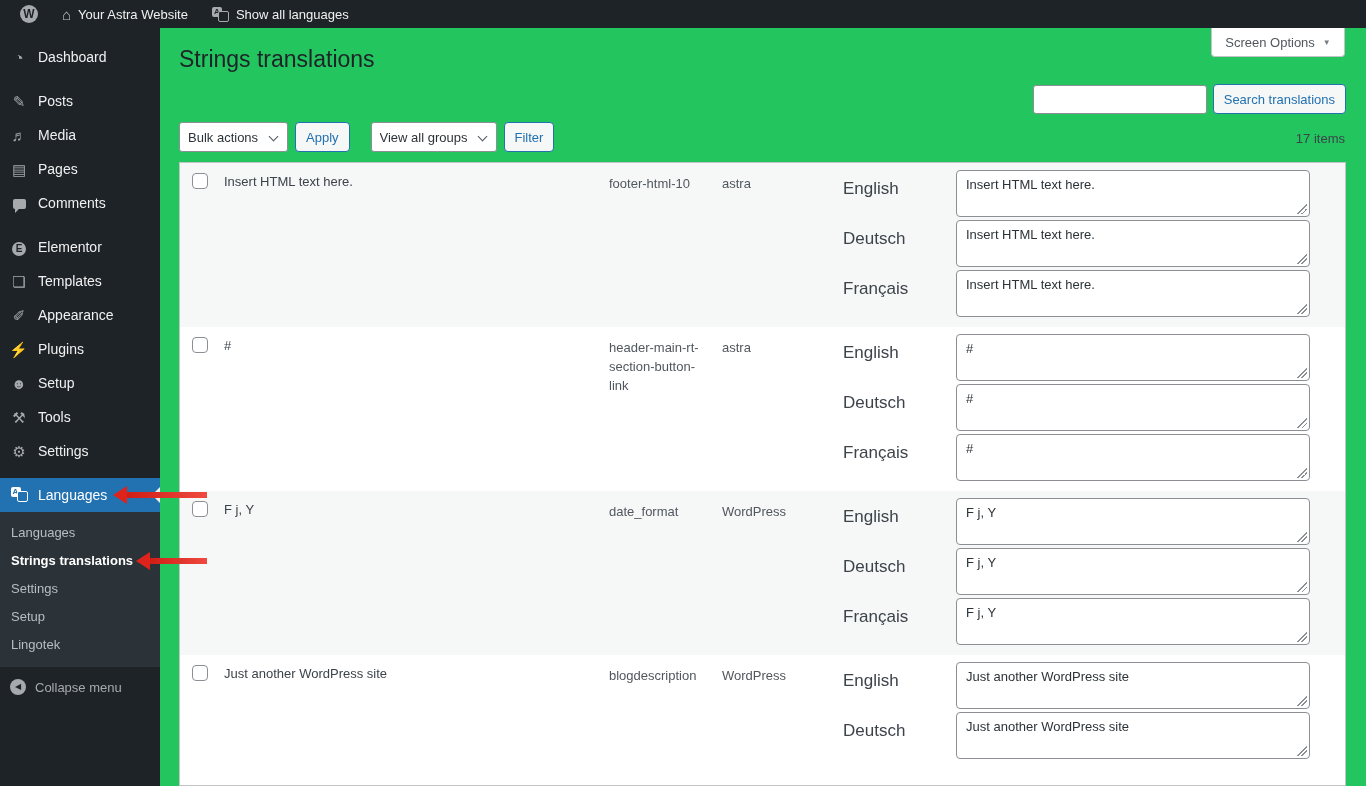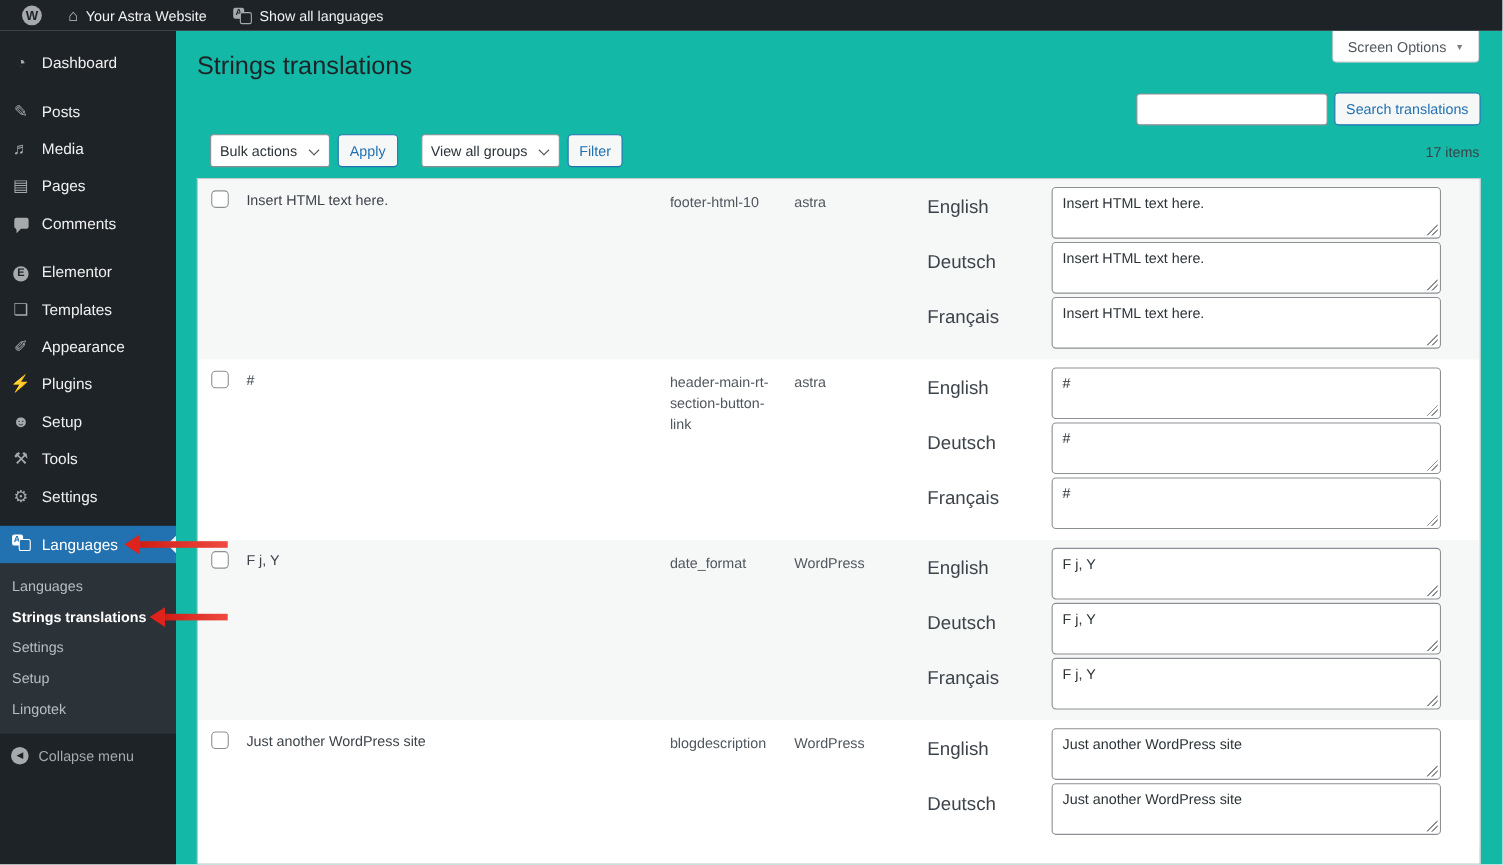--- a/index.html
+++ b/index.html
@@ -71,40 +71,40 @@
   .collapse {
     display:flex; align-items:center; gap:9px; height:28px; margin-top:6px;
     padding-left:10px; color:#a7aaad; font-size:13px; cursor:pointer;
   }
   .collapse-circle {
     width:16px; height:16px; border-radius:50%; background:#a7aaad; color:#1d2327;
     display:flex; align-items:center; justify-content:center; font-size:8px; line-height:1;
   }
 
   
-  #content { position:absolute; left:160px; top:28px; right:0; bottom:0; background:#14b8a6; }
+  #content { position:absolute; left:160px; top:28px; right:0; bottom:0; background:#22c55e; }
 
   .screen-options {
     position:absolute; top:0; right:21px; width:134px; height:29px;
     background:#fff; border:1px solid #c3c4c7; border-top:none; border-radius:0 0 4px 4px;
     display:flex; align-items:center; justify-content:center; gap:8px;
     font-size:13px; color:#50575e; cursor:pointer;
   }
   .so-arrow { font-size:8px; color:#787c82; }
 
   .page-title { position:absolute; left:19px; top:18px; margin:0; font-size:23px; font-weight:400; color:#1d2327; }
 
   .search-row { position:absolute; top:56px; right:20px; display:flex; gap:6px; align-items:center; }
   .search-input { width:174px; height:29px; border:1px solid #8c8f94; border-radius:3px; background:#fff; padding:0 8px; font-size:13px; font-family:inherit; }
   .btn-secondary {
     height:30px; padding:0 10px; background:#f6f7f7; border:1px solid #2271b1; border-radius:4px;
     color:#2271b1; font-size:13px; cursor:pointer; font-family:inherit;
   }
 
-  .toolbar { position:absolute; left:31px; top:94px; display:flex; align-items:flex-end; }
+  .toolbar { position:absolute; left:19px; top:94px; display:flex; align-items:flex-end; }
   .selwrap { position:relative; display:inline-block; }
   .selwrap select {
     appearance:none; -webkit-appearance:none; height:30px; border:1px solid #8c8f94; border-radius:3px;
     background:#fff; color:#2c3338; font-size:13px; padding:0 28px 0 8px; font-family:inherit; cursor:pointer;
   }
   .selwrap::after {
     content:""; position:absolute; right:11px; top:11px; width:6px; height:6px;
     border-right:1.5px solid #50575e; border-bottom:1.5px solid #50575e; transform:rotate(45deg); pointer-events:none;
   }
   .toolbar .btn-secondary { margin-left:7px; }

